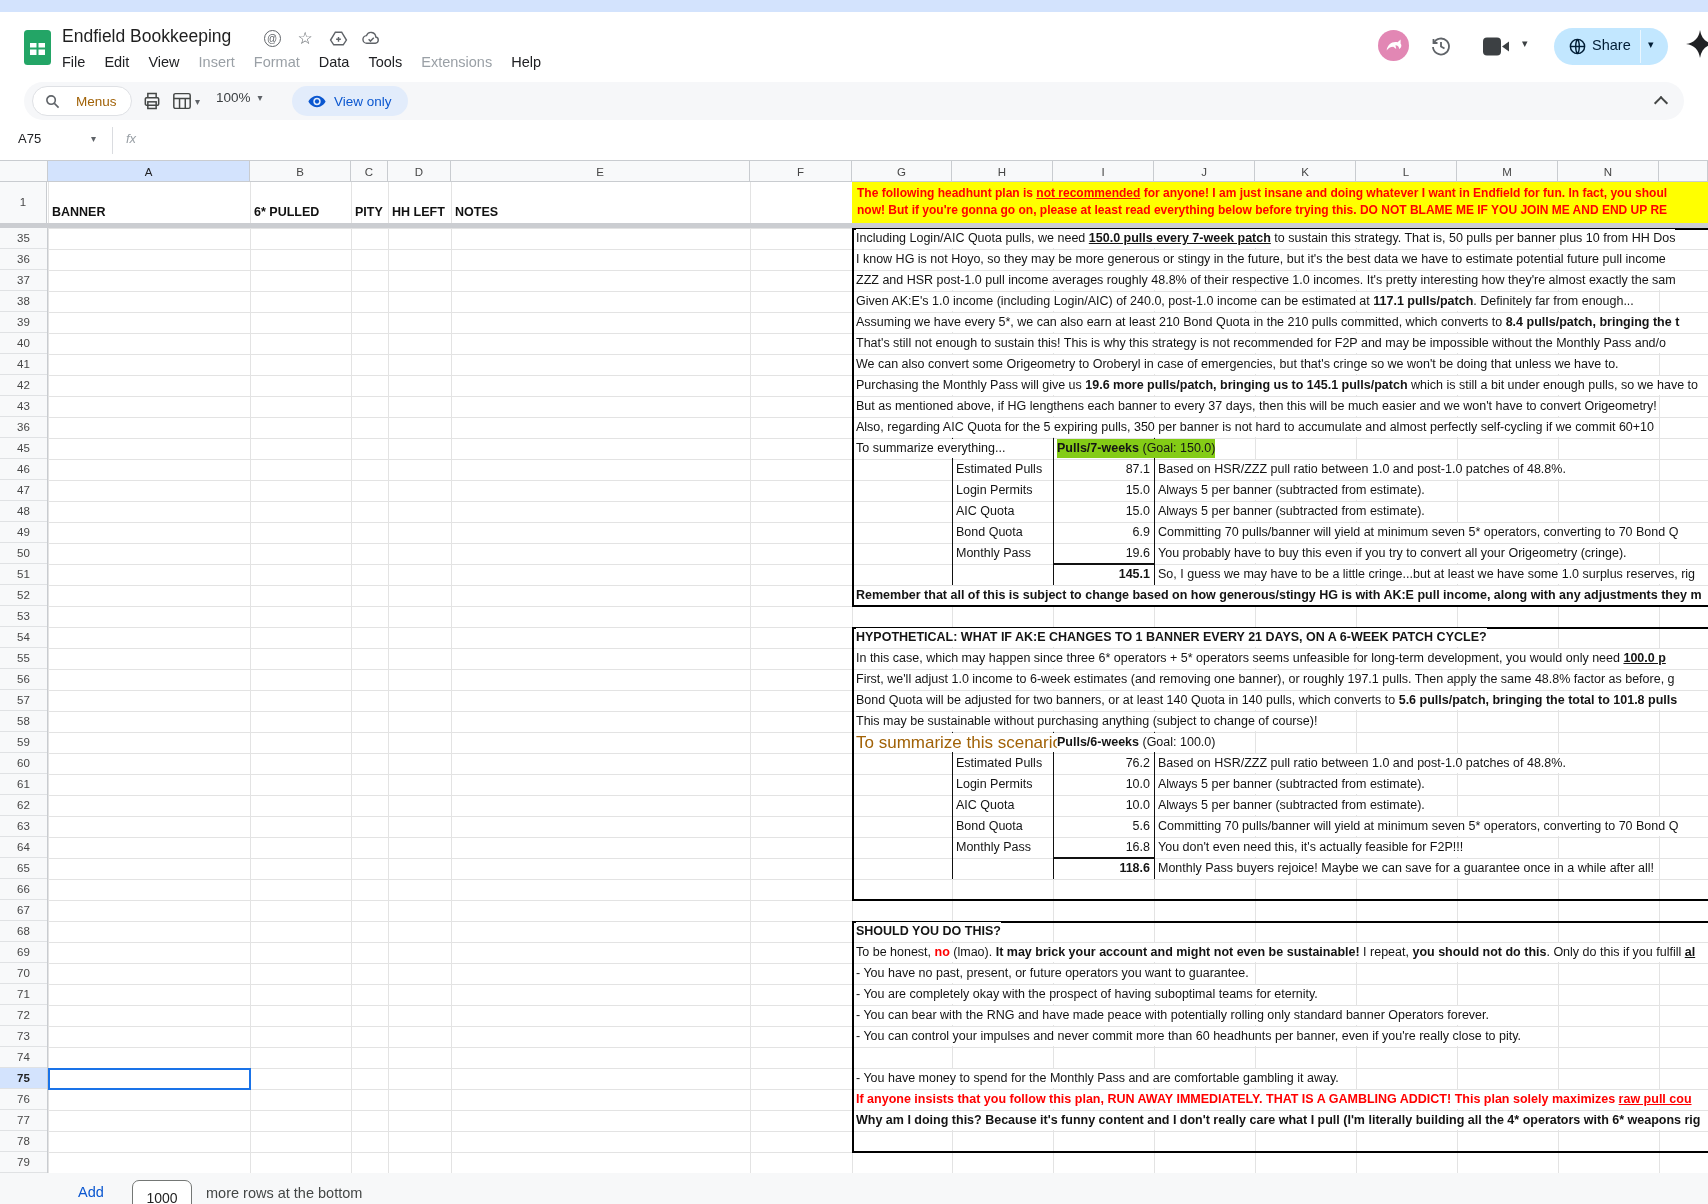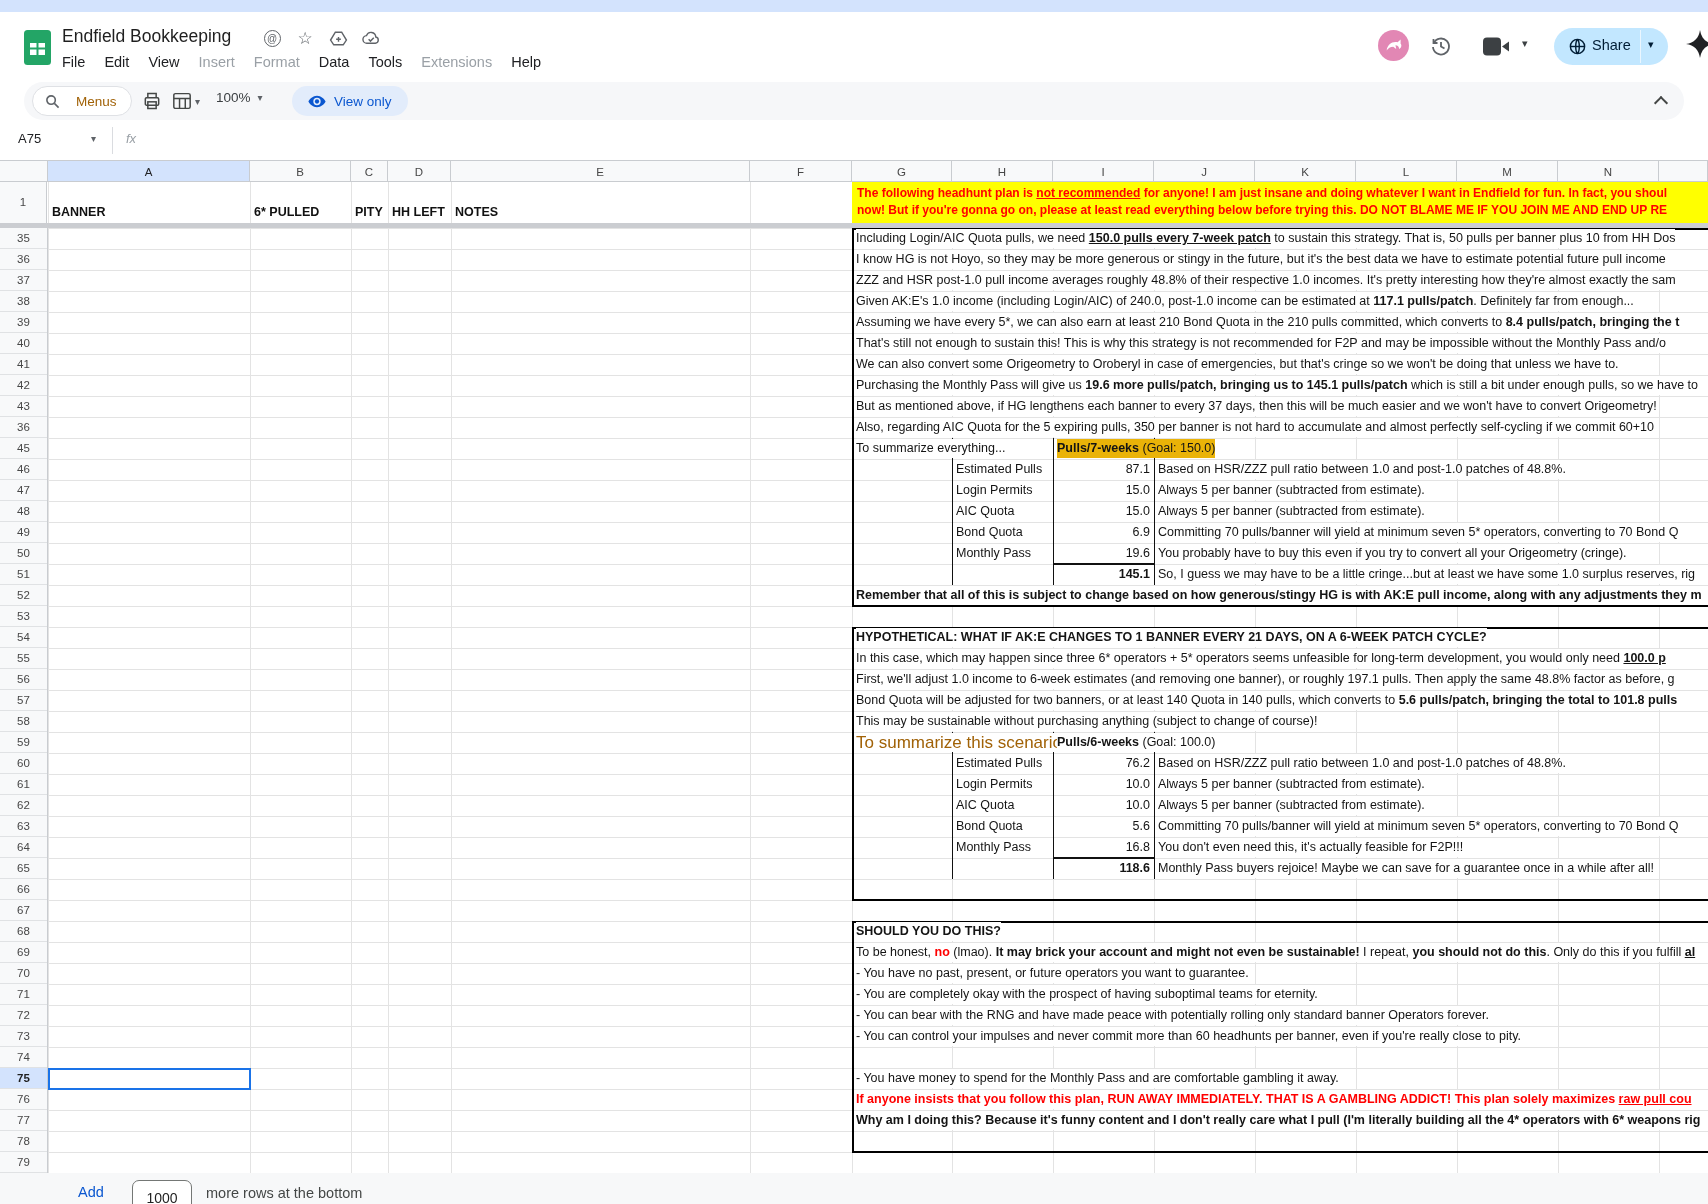--- a/index.html
+++ b/index.html
@@ -269,21 +269,21 @@
       <div style="position: absolute; top: 250px; height: 19px; line-height: 19px; font-size: 12.5px; color: rgb(20, 20, 20); background: rgb(255, 255, 255); white-space: pre; left: 856px;"><span style="">I know HG is not Hoyo, so they may be more generous or stingy in the future, but it's the best data we have to estimate potential future pull income</span></div>
       <div style="position: absolute; top: 271px; height: 19px; line-height: 19px; font-size: 12.5px; color: rgb(20, 20, 20); background: rgb(255, 255, 255); white-space: pre; left: 856px;"><span style="">ZZZ and HSR post-1.0 pull income averages roughly 48.8% of their respective 1.0 incomes. It's pretty interesting how they're almost exactly the sam</span></div>
       <div style="position: absolute; top: 292px; height: 19px; line-height: 19px; font-size: 12.5px; color: rgb(20, 20, 20); background: rgb(255, 255, 255); white-space: pre; left: 856px;"><span style="">Given AK:E's 1.0 income (including Login/AIC) of 240.0, post-1.0 income can be estimated at </span><span style="font-weight: 700;">117.1 pulls/patch</span><span style="">. Definitely far from enough...</span></div>
       <div style="position: absolute; top: 313px; height: 19px; line-height: 19px; font-size: 12.5px; color: rgb(20, 20, 20); background: rgb(255, 255, 255); white-space: pre; left: 856px;"><span style="">Assuming we have every 5*, we can also earn at least 210 Bond Quota in the 210 pulls committed, which converts to </span><span style="font-weight: 700;">8.4 pulls/patch, bringing the t</span></div>
       <div style="position: absolute; top: 334px; height: 19px; line-height: 19px; font-size: 12.5px; color: rgb(20, 20, 20); background: rgb(255, 255, 255); white-space: pre; left: 856px;"><span style="">That's still not enough to sustain this! This is why this strategy is not recommended for F2P and may be impossible without the Monthly Pass and/o</span></div>
       <div style="position: absolute; top: 355px; height: 19px; line-height: 19px; font-size: 12.5px; color: rgb(20, 20, 20); background: rgb(255, 255, 255); white-space: pre; left: 856px;"><span style="">We can also convert some Origeometry to Oroberyl in case of emergencies, but that's cringe so we won't be doing that unless we have to.</span></div>
       <div style="position: absolute; top: 376px; height: 19px; line-height: 19px; font-size: 12.5px; color: rgb(20, 20, 20); background: rgb(255, 255, 255); white-space: pre; left: 856px;"><span style="">Purchasing the Monthly Pass will give us </span><span style="font-weight: 700;">19.6 more pulls/patch, bringing us to 145.1 pulls/patch</span><span style=""> which is still a bit under enough pulls, so we have to</span></div>
       <div style="position: absolute; top: 397px; height: 19px; line-height: 19px; font-size: 12.5px; color: rgb(20, 20, 20); background: rgb(255, 255, 255); white-space: pre; left: 856px;"><span style="">But as mentioned above, if HG lengthens each banner to every 37 days, then this will be much easier and we won't have to convert Origeometry!</span></div>
       <div style="position: absolute; top: 418px; height: 19px; line-height: 19px; font-size: 12.5px; color: rgb(20, 20, 20); background: rgb(255, 255, 255); white-space: pre; left: 856px;"><span style="">Also, regarding AIC Quota for the 5 expiring pulls, 350 per banner is not hard to accumulate and almost perfectly self-cycling if we commit 60+10</span></div>
       <div style="position: absolute; top: 439px; height: 19px; line-height: 19px; font-size: 12.5px; color: rgb(20, 20, 20); background: rgb(255, 255, 255); white-space: pre; left: 856px;"><span style="">To summarize everything...</span></div>
-      <div style="position: absolute; top: 439px; height: 19px; line-height: 19px; font-size: 12.5px; color: rgb(20, 20, 20); background: #eab308; white-space: pre; left: 1057px; text-align: right;"><span style="font-weight: 700;">Pulls/7-weeks</span><span style=""> (Goal: 150.0)</span></div>
+      <div style="position: absolute; top: 439px; height: 19px; line-height: 19px; font-size: 12.5px; color: rgb(20, 20, 20); background: #84cc16; white-space: pre; left: 1057px; text-align: right;"><span style="font-weight: 700;">Pulls/7-weeks</span><span style=""> (Goal: 150.0)</span></div>
       <div style="position: absolute; top: 460px; height: 19px; line-height: 19px; font-size: 12.5px; color: rgb(20, 20, 20); background: rgb(255, 255, 255); white-space: pre; left: 956px;"><span style="">Estimated Pulls</span></div>
       <div style="position: absolute; top: 460px; height: 19px; line-height: 19px; font-size: 12.5px; color: rgb(20, 20, 20); background: rgb(255, 255, 255); white-space: pre; right: 558px;"><span style="">87.1</span></div>
       <div style="position: absolute; top: 460px; height: 19px; line-height: 19px; font-size: 12.5px; color: rgb(20, 20, 20); background: rgb(255, 255, 255); white-space: pre; left: 1158px;"><span style="">Based on HSR/ZZZ pull ratio between 1.0 and post-1.0 patches of 48.8%.</span></div>
       <div style="position: absolute; top: 481px; height: 19px; line-height: 19px; font-size: 12.5px; color: rgb(20, 20, 20); background: rgb(255, 255, 255); white-space: pre; left: 956px;"><span style="">Login Permits</span></div>
       <div style="position: absolute; top: 481px; height: 19px; line-height: 19px; font-size: 12.5px; color: rgb(20, 20, 20); background: rgb(255, 255, 255); white-space: pre; right: 558px;"><span style="">15.0</span></div>
       <div style="position: absolute; top: 481px; height: 19px; line-height: 19px; font-size: 12.5px; color: rgb(20, 20, 20); background: rgb(255, 255, 255); white-space: pre; left: 1158px;"><span style="">Always 5 per banner (subtracted from estimate).</span></div>
       <div style="position: absolute; top: 502px; height: 19px; line-height: 19px; font-size: 12.5px; color: rgb(20, 20, 20); background: rgb(255, 255, 255); white-space: pre; left: 956px;"><span style="">AIC Quota</span></div>
       <div style="position: absolute; top: 502px; height: 19px; line-height: 19px; font-size: 12.5px; color: rgb(20, 20, 20); background: rgb(255, 255, 255); white-space: pre; right: 558px;"><span style="">15.0</span></div>
       <div style="position: absolute; top: 502px; height: 19px; line-height: 19px; font-size: 12.5px; color: rgb(20, 20, 20); background: rgb(255, 255, 255); white-space: pre; left: 1158px;"><span style="">Always 5 per banner (subtracted from estimate).</span></div>
       <div style="position: absolute; top: 523px; height: 19px; line-height: 19px; font-size: 12.5px; color: rgb(20, 20, 20); background: rgb(255, 255, 255); white-space: pre; left: 956px;"><span style="">Bond Quota</span></div>

